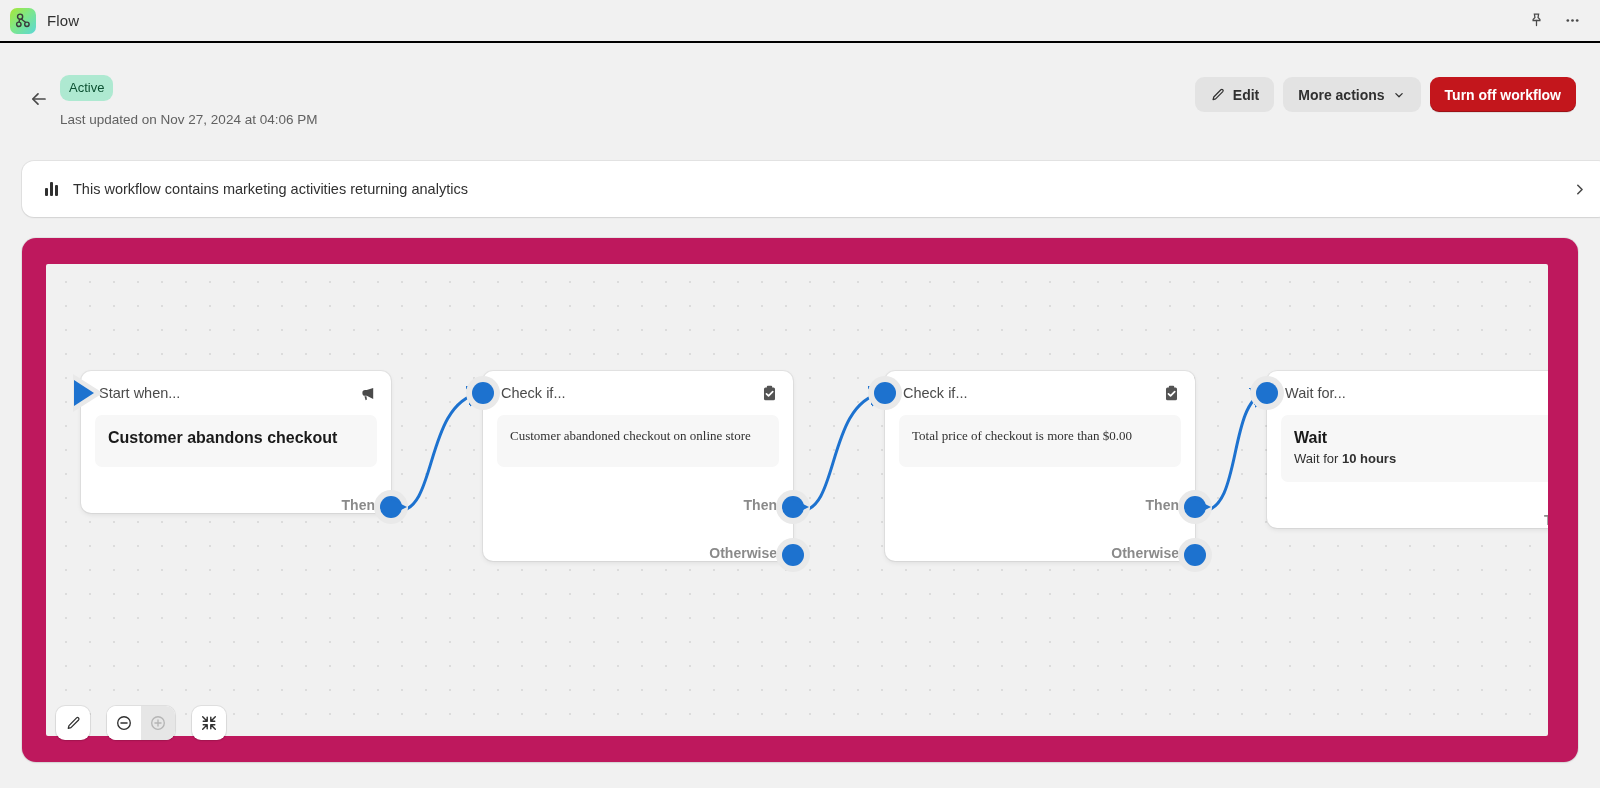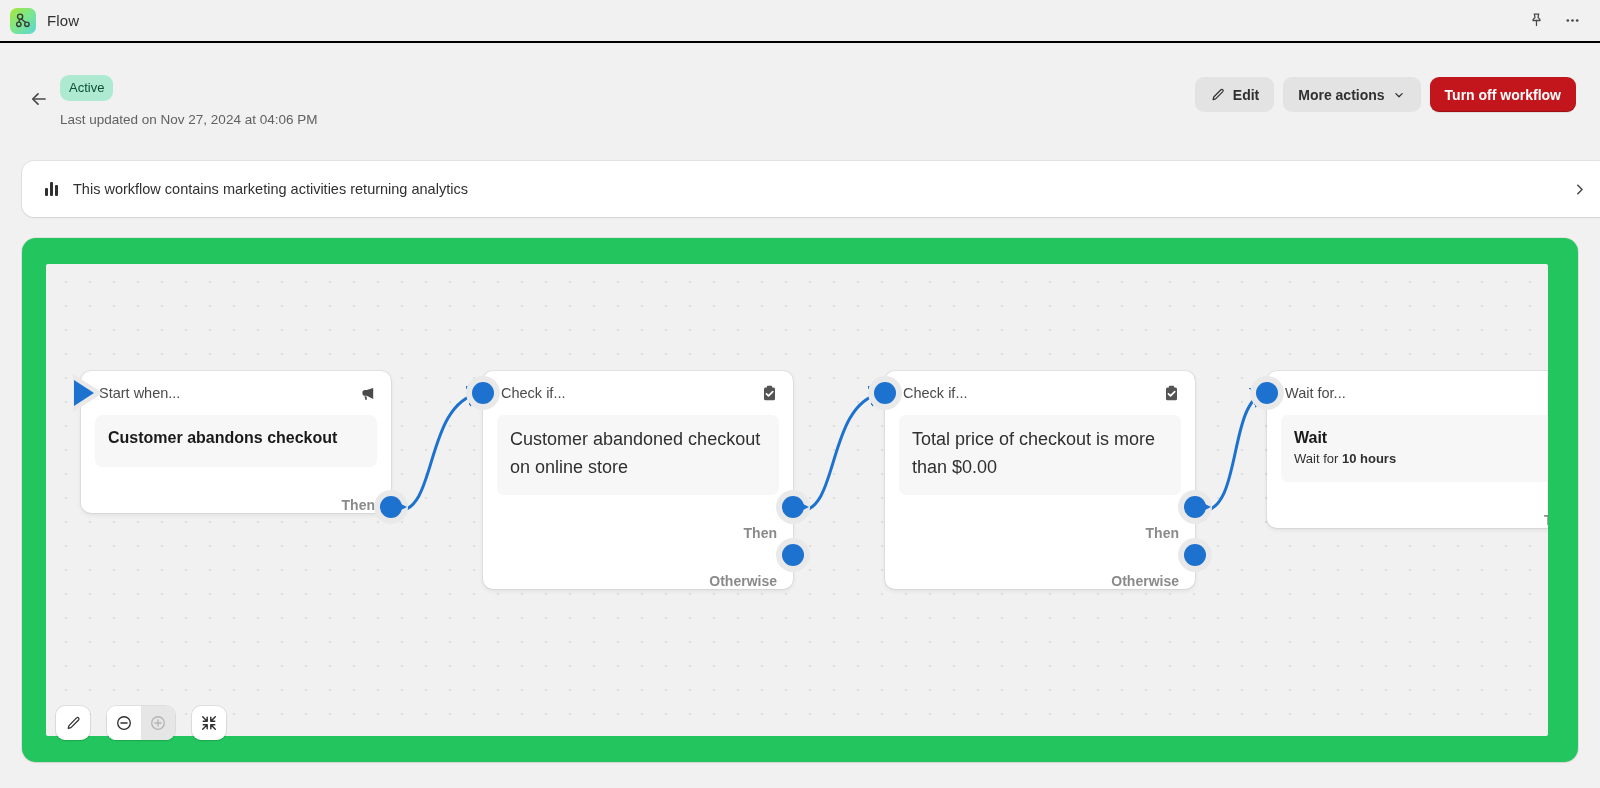--- a/index.html
+++ b/index.html
@@ -75,21 +75,21 @@
     display: flex; align-items: center; cursor: pointer;
   }
   .banner-icon { margin-left: 23px; display: flex; align-items: flex-end; gap: 2px; height: 14px; }
   .banner-icon i { display: block; width: 3px; background: #303030; border-radius: 1px; }
   .banner-text { margin-left: 15px; font-size: 14.5px; color: #303030; }
   .banner-chevron { margin-left: auto; margin-right: 22px; color: #4a4a4a; display: flex; }
 
   
   .canvas-card {
     position: absolute; left: 22px; top: 238px; width: 1556px; height: 524px;
-    background: #22c55e; border-radius: 14px;
+    background: #be185d; border-radius: 14px;
     box-shadow: 0 0 0 1px rgba(0,0,0,.06), 0 1px 2px rgba(0,0,0,.07);
     overflow: hidden;
   }
   .canvas {
     position: absolute; left: 24px; top: 26px; width: 1502px; height: 472px;
     background-color: #f1f1f1;
     background-image: radial-gradient(circle, #dcdcdc 1.1px, transparent 1.2px);
     background-size: 24px 24px;
     background-position: 8px 6px;
     border-radius: 2px; overflow: hidden;
@@ -104,21 +104,21 @@
   .node-head {
     height: 44px; display: flex; align-items: center; padding: 0 14px 0 18px;
   }
   .node-head .label { font-size: 14.5px; color: #4a4a4a; }
   .node-head .head-icon { margin-left: auto; display: flex; align-items: center; }
   .node-body {
     margin: 0 14px; background: #f7f7f7; border-radius: 7px;
     padding: 11px 13px 13px; min-height: 52px;
   }
   .node-body .strong { font-size: 16px; font-weight: bold; color: #1a1a1a; line-height: 1.45; }
-  .node-body .plain { font-size: 18px; color: #303030; line-height: 1.55; }
+  .node-body .plain { font-size: 13px; color: #303030; line-height: 1.55; font-family: Liberation Serif, serif; }
   .node-body .sub { font-size: 13px; color: #303030; line-height: 1.5; }
   .port-row {
     height: 46px; display: flex; align-items: flex-end; justify-content: flex-end;
     padding-right: 16px; position: relative;
   }
   .port-label { font-size: 14px; font-weight: bold; color: #8a8a8a; }
 
   
   .dot {
     position: absolute; width: 22px; height: 22px; border-radius: 50%;

